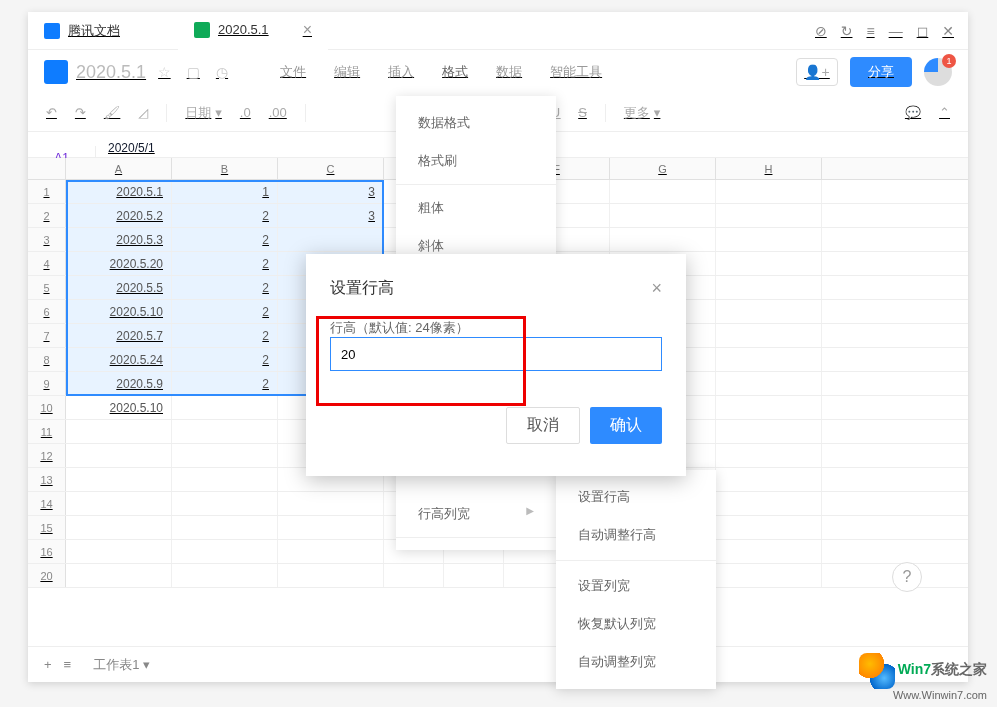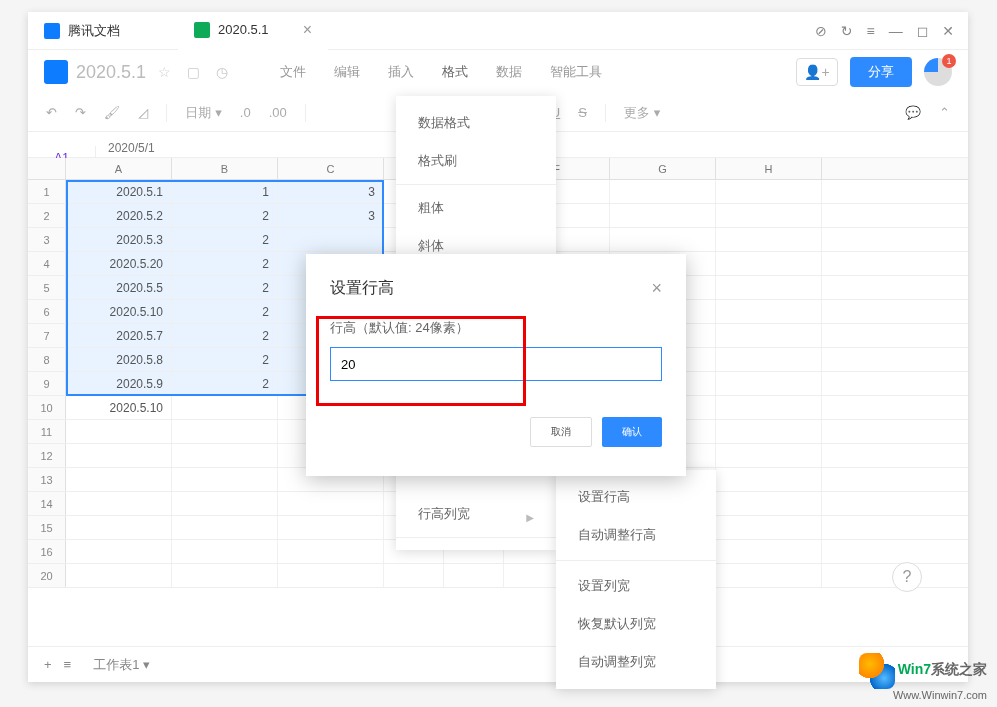--- a/index.html
+++ b/index.html
@@ -1,18 +1,18 @@
 <!DOCTYPE html>
 <html><head>
 <meta charset="utf-8">
 <style>
 * { margin: 0; padding: 0; box-sizing: border-box; font-family: "Microsoft YaHei", Arial, sans-serif; }
 body { width: 997px; height: 707px; background: #f5f5f5; position: relative; overflow: hidden; }
 
-.window { position: absolute; left: 28px; top: 12px; width: 940px; height: 670px; background: #fff; box-shadow: 0 2px 8px rgba(0,0,0,0.15); }
+.window { position: absolute; left: 28px; top: 12px; width: 940px; height: 670px; background: #fff; box-shadow: 0 2px 8px rgba(0,0,0,0.15); text-decoration: underline; }
 
 
 .titlebar { height: 38px; display: flex; align-items: center; border-bottom: 1px solid #eee; }
 .tab { height: 38px; display: flex; align-items: center; padding: 0 16px; font-size: 13px; color: #333; gap: 8px; }
 .tab.app { width: 150px; }
 .tab.doc { background: #fff; border-bottom: 2px solid transparent; width: 150px; justify-content: space-between; }
 .tab-close { color: #999; font-size: 16px; cursor: pointer; }
 .win-controls { margin-left: auto; display: flex; gap: 14px; padding-right: 14px; color: #888; font-size: 14px; }
 .win-controls span { cursor: pointer; }
 .logo-sm { width: 16px; height: 16px; background: #0e7cff; border-radius: 2px; display: inline-block; }
@@ -34,53 +34,53 @@
 
 
 .toolbar { height: 38px; display: flex; align-items: center; padding: 0 18px; gap: 18px; color: #aaa; font-size: 13px; border-bottom: 1px solid #eee; }
 .tb-sep { width: 1px; height: 18px; background: #eee; }
 .tb-item { cursor: pointer; display: flex; align-items: center; gap: 4px; }
 .tb-right { margin-left: auto; display: flex; gap: 18px; align-items: center; }
 
 
 .formula-bar { height: 26px; display: flex; align-items: center; border-bottom: 1px solid #eee; font-size: 12px; }
 .cell-ref { width: 68px; text-align: center; color: #6d28d9; border-right: 1px solid #eee; height: 100%; display: flex; align-items: center; justify-content: center; margin-top: 27px; }
-.formula-val { padding-left: 12px; color: #737373; margin-top: 7px; }
+.formula-val { padding-left: 12px; color: #0f172a; margin-top: 7px; }
 
 
 .grid { position: relative; }
 .col-headers { display: flex; height: 22px; background: #fafafa; border-bottom: 1px solid #e0e0e0; }
 .corner { width: 38px; border-right: 1px solid #e0e0e0; }
 .col-h { width: 106px; text-align: center; font-size: 11px; color: #777; border-right: 1px solid #e0e0e0; line-height: 22px; }
 .rows { }
 .row { display: flex; height: 24px; border-bottom: 1px solid #eee; }
 .row-h { width: 38px; text-align: center; font-size: 11px; color: #888; border-right: 1px solid #e0e0e0; line-height: 24px; background: #fafafa; }
 .cell { width: 106px; border-right: 1px solid #f0f0f0; text-align: right; padding-right: 8px; font-size: 12px; color: #555; line-height: 24px; }
 .cell.selected { background: #e8f3ff; }
 .sel-border { position: absolute; border: 2px solid #2e8bff; pointer-events: none; left: 38px; top: 22px; width: 318px; height: 216px; }
 
 
 .dropdown { position: absolute; left: 396px; top: 96px; width: 160px; background: #fff; box-shadow: 0 2px 12px rgba(0,0,0,0.15); padding: 8px 0; font-size: 13px; color: #666; }
-.dropdown .item { padding: 10px 22px; cursor: pointer; display: flex; justify-content: space-between; align-items: flex-end; }
+.dropdown .item { padding: 10px 22px; cursor: pointer; display: flex; justify-content: space-between; align-items: flex-start; }
 .dropdown .sep { height: 1px; background: #eee; margin: 4px 0; }
 .dropdown .arrow { color: #bbb; font-size: 10px; }
 
 
 .submenu { position: absolute; left: 556px; top: 470px; width: 160px; background: #fff; box-shadow: 0 2px 12px rgba(0,0,0,0.15); padding: 8px 0; font-size: 13px; color: #666; }
 .submenu .item { padding: 10px 22px; cursor: pointer; }
 .submenu .sep { height: 1px; background: #eee; margin: 6px 0; }
 
 
 .dialog { position: absolute; left: 306px; top: 254px; width: 380px; height: 222px; background: #fff; box-shadow: 0 4px 20px rgba(0,0,0,0.25); padding: 24px; }
 .dialog-title { font-size: 16px; color: #333; margin-bottom: 20px; display: flex; justify-content: space-between; }
 .dialog-close { color: #999; cursor: pointer; font-size: 18px; }
-.dialog-label { font-size: 13px; color: #666; margin-bottom: 10px; }
+.dialog-label { font-size: 13px; color: #666; }
 .dialog-input { width: 100%; height: 34px; border: 1px solid #2e8bff; padding: 0 10px; font-size: 13px; outline: none; }
 .dialog-btns { display: flex; justify-content: flex-end; gap: 10px; margin-top: 36px; }
-.btn { padding: 7px 20px; font-size: 10px; border-radius: 2px; cursor: pointer; }
+.btn { padding: 7px 20px; font-size: 16px; border-radius: 2px; cursor: pointer; }
 .btn-cancel { border: 1px solid #ddd; color: #555; background: #fff; }
 .btn-ok { border: none; background: #2e8bff; color: #fff; }
 .red-box { position: absolute; border: 3px solid #e00; left: 316px; top: 316px; width: 210px; height: 90px; pointer-events: none; }
 
 
 .sheet-tabs { position: absolute; bottom: 0; left: 0; right: 0; height: 36px; display: flex; align-items: center; padding: 0 16px; gap: 12px; border-top: 1px solid #eee; font-size: 13px; color: #888; }
 .sheet-tab { padding: 4px 10px; }
 
 
 .help-btn { position: absolute; right: 46px; bottom: 90px; width: 30px; height: 30px; border-radius: 50%; border: 1px solid #ddd; display: flex; align-items: center; justify-content: center; color: #999; background: #fff; }
@@ -262,21 +262,21 @@
           <div class="cell selected">2</div>
           <div class="cell selected"></div>
           <div class="cell" style="width:60px"></div>
           <div class="cell" style="width:60px"></div>
           <div class="cell"></div>
           <div class="cell"></div>
           <div class="cell"></div>
         </div>
         <div class="row">
           <div class="row-h">8</div>
-          <div class="cell selected">2020.5.8</div>
+          <div class="cell selected">2020.5.24</div>
           <div class="cell selected">2</div>
           <div class="cell selected"></div>
           <div class="cell" style="width:60px"></div>
           <div class="cell" style="width:60px"></div>
           <div class="cell"></div>
           <div class="cell"></div>
           <div class="cell"></div>
         </div>
         <div class="row">
           <div class="row-h">9</div>

